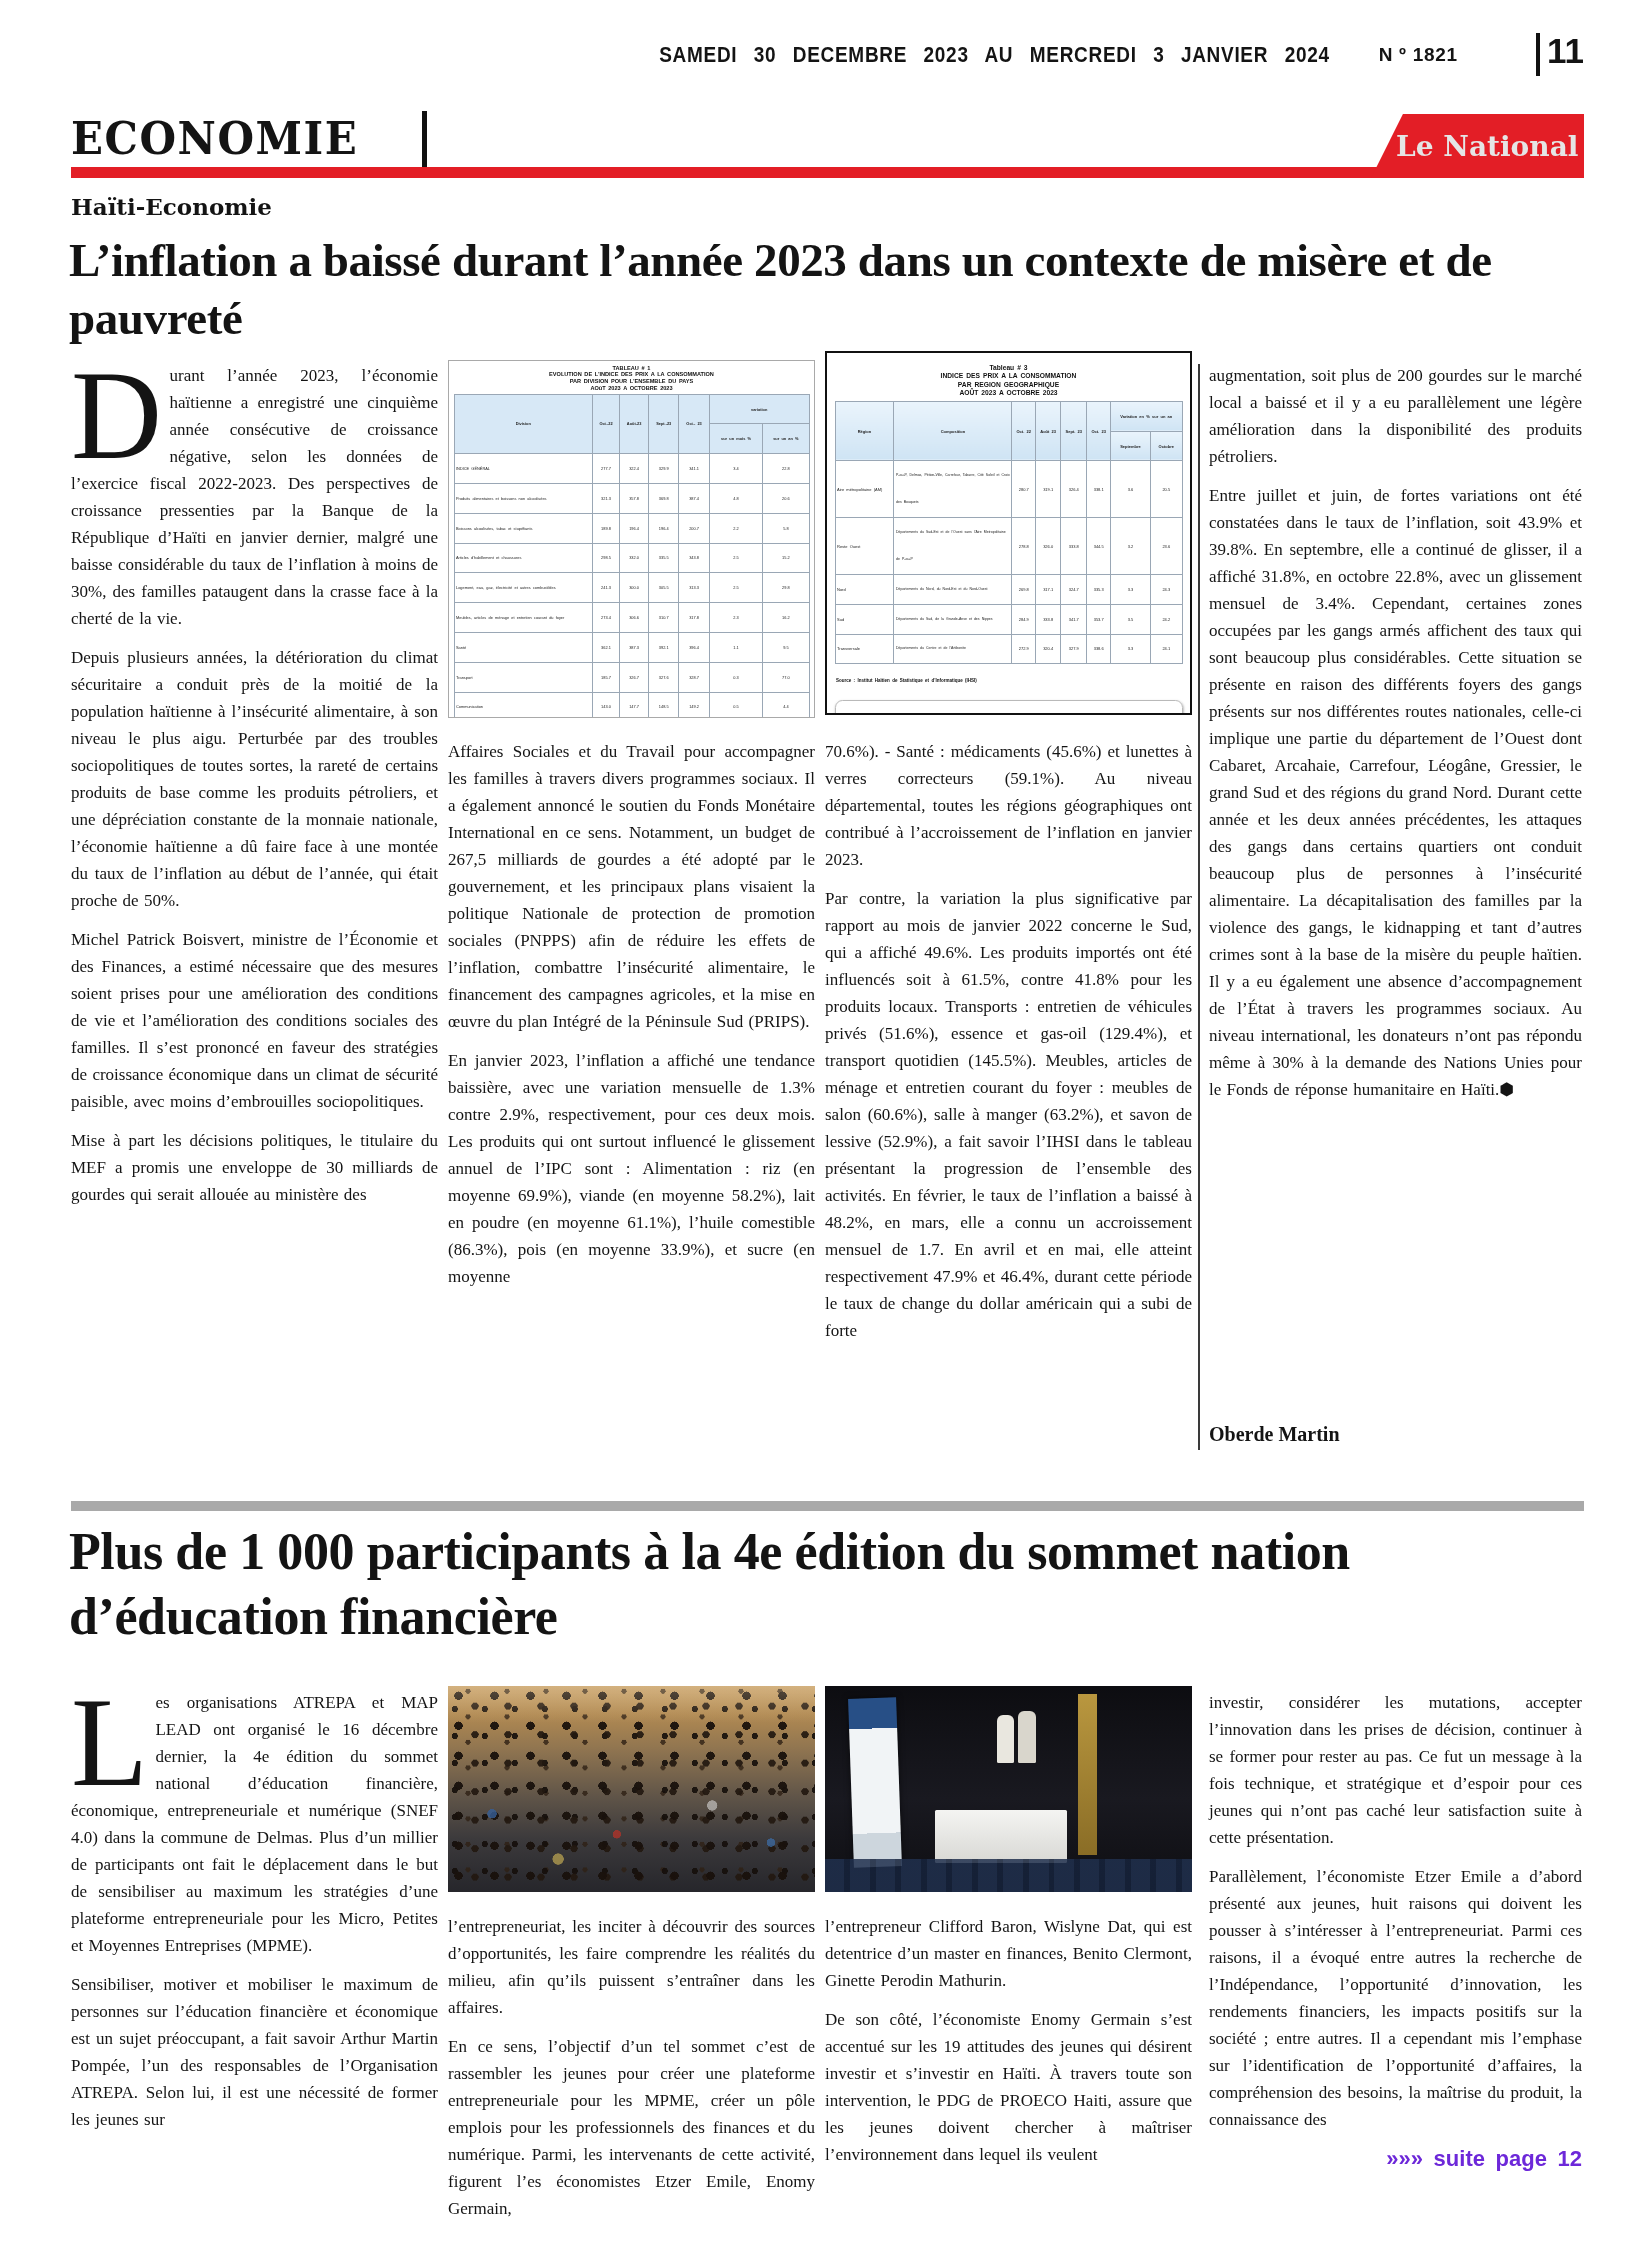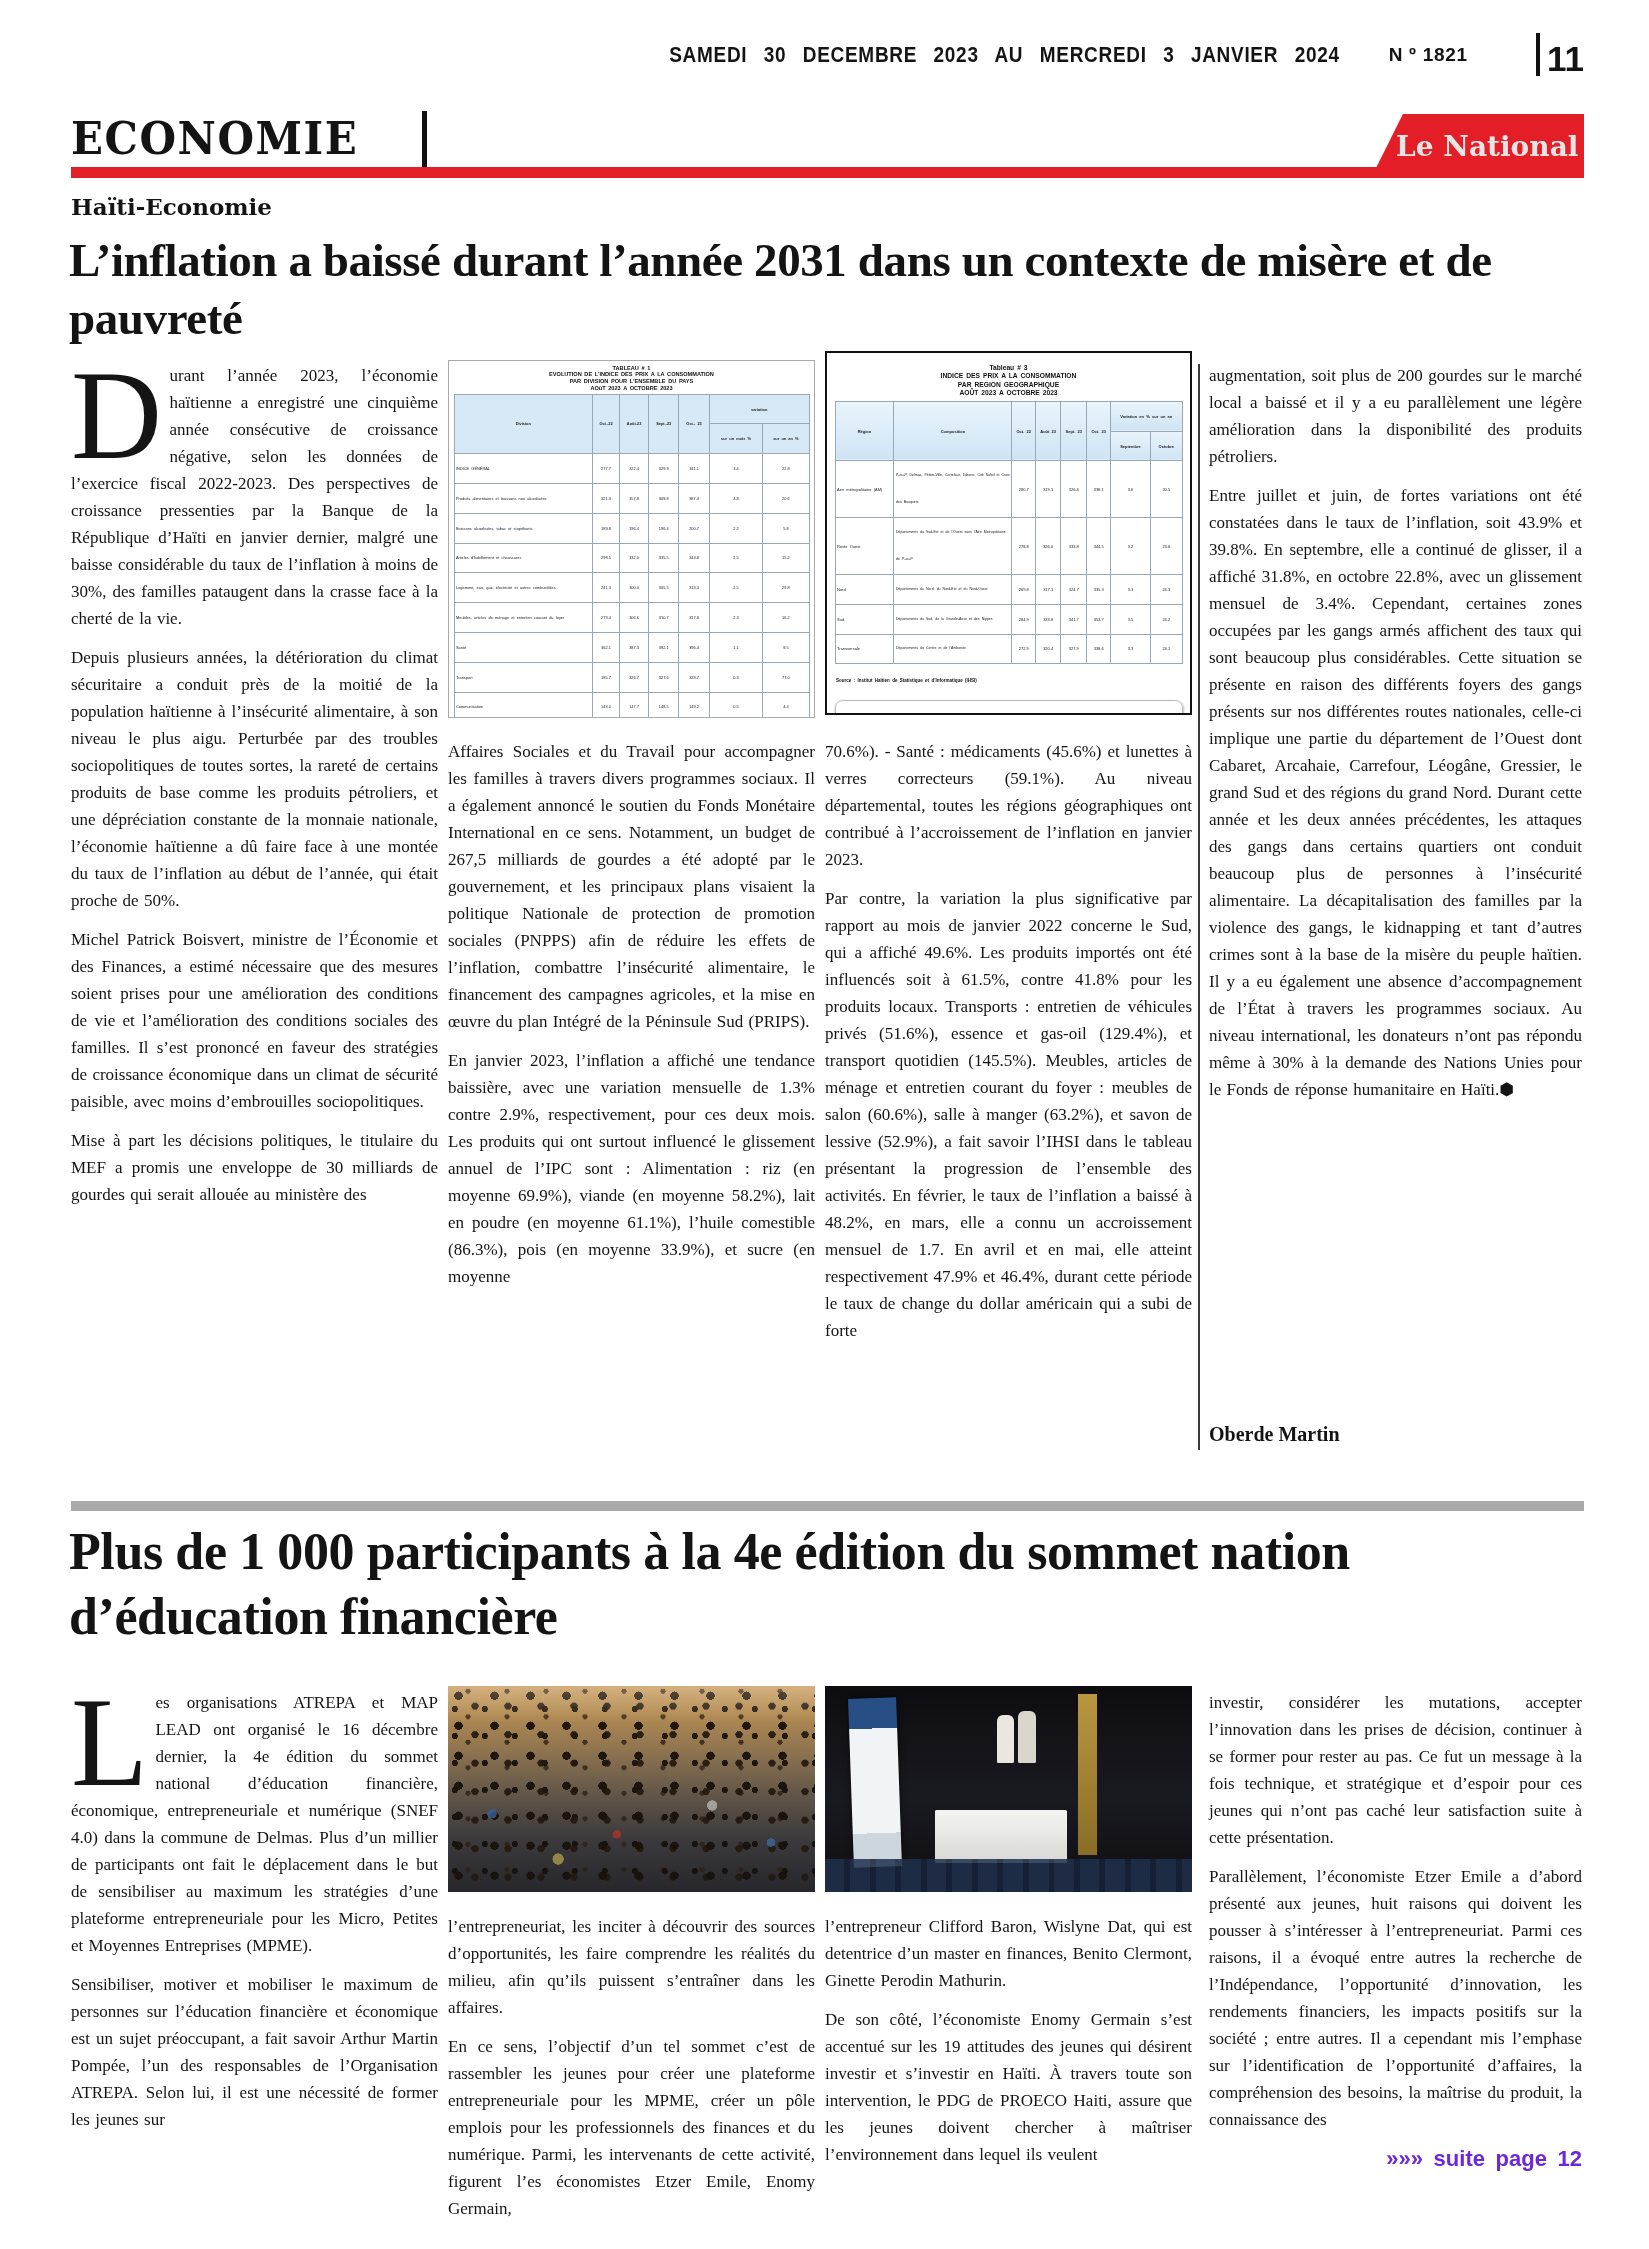--- a/index.html
+++ b/index.html
@@ -3,21 +3,21 @@
 <meta charset="utf-8">
 <style>
   html,body{margin:0;padding:0;background:#e8e8e8;}
   .page{position:relative;width:1650px;height:2250px;background:#ffffff;overflow:hidden;
         font-family:"Liberation Serif", serif;color:#141414;}
   
   .dateline-row{position:absolute;top:33px;left:450px;right:66px;display:flex;align-items:center;
         justify-content:flex-end;gap:49px;font-family:"Liberation Sans",sans-serif;font-weight:700;}
   .dateline{font-size:19px;letter-spacing:0.7px;word-spacing:10.5px;transform:scaleY(1.12);}
   .issue{font-size:19px;letter-spacing:0.7px;}
-  .pagenum-wrap{display:flex;align-items:flex-end;gap:7.5px;margin-left:19px;}
+  .pagenum-wrap{display:flex;align-items:flex-start;gap:7.5px;margin-left:29px;}
   .pagenum-bar{width:3.7px;height:43px;background:#111;}
   .pagenum{font-size:35px;line-height:1;}
   .section-title{position:absolute;left:71px;top:114px;font-family:"DejaVu Serif",serif;
         font-weight:900;font-size:42px;letter-spacing:1.5px;transform:scaleY(1.05);}
   .section-pipe{position:absolute;left:422px;top:111px;width:4.5px;height:67px;background:#111;}
   .red-strip{position:absolute;left:71px;top:167px;width:1513px;height:10.5px;background:#E31E26;}
   .brand-banner{position:absolute;left:1371px;top:114px;width:213px;height:64px;background:#E31E26;
         clip-path:polygon(15% 0,100% 0,100% 100%,0 100%);display:flex;align-items:center;justify-content:center;}
   .brand-banner span{color:#e5e5e5;font-family:"DejaVu Serif",serif;font-weight:700;font-size:28px;padding-left:19.5px;}
   .kicker{position:absolute;left:71px;top:193px;font-family:"DejaVu Serif",serif;font-weight:700;font-size:23px;}
@@ -100,21 +100,21 @@
     </span>
   </div>
   <div class="section-title">ECONOMIE</div>
   <div class="section-pipe"></div>
   <div class="red-strip"></div>
   <div class="brand-banner">
     <span>Le National</span>
   </div>
   <div class="kicker">Haïti-Economie</div>
 
-  <h1 class="headline1" style="margin:0;position:absolute;">L’inflation a baissé durant l’année 2031 dans un contexte de misère et de pauvreté</h1>
+  <h1 class="headline1" style="margin:0;position:absolute;">L’inflation a baissé durant l’année 2023 dans un contexte de misère et de pauvreté</h1>
 
   <div class="col" style="left:71px;top:362px;">
       <p class="para"><span class="dropcap">D</span>urant l’année 2023, l’économie haïtienne a enregistré une cinquième année consécutive de croissance négative, selon les données de l’exercice fiscal 2022-2023. Des perspectives de croissance pressenties par la Banque de la République d’Haïti en janvier dernier, malgré une baisse considérable du taux de l’inflation à moins de 30%, des familles pataugent dans la crasse face à la cherté de la vie.</p>
       <p class="para">Depuis plusieurs années, la détérioration du climat sécuritaire a conduit près de la moitié de la population haïtienne à l’insécurité alimentaire, à son niveau le plus aigu. Perturbée par des troubles sociopolitiques de toutes sortes, la rareté de certains produits de base comme les produits pétroliers, et une dépréciation constante de la monnaie nationale, l’économie haïtienne a dû faire face à une montée du taux de l’inflation au début de l’année, qui était proche de 50%.</p>
       <p class="para">Michel Patrick Boisvert, ministre de l’Économie et des Finances, a estimé nécessaire que des mesures soient prises pour une amélioration des conditions de vie et l’amélioration des conditions sociales des familles. Il s’est prononcé en faveur des stratégies de croissance économique dans un climat de sécurité paisible, avec moins d’embrouilles sociopolitiques.</p>
       <p class="para">Mise à part les décisions politiques, le titulaire du MEF a promis une enveloppe de 30 milliards de gourdes qui serait allouée au ministère des</p>
     </div>
 
   <div class="col" style="left:448px;top:360px;">
 

